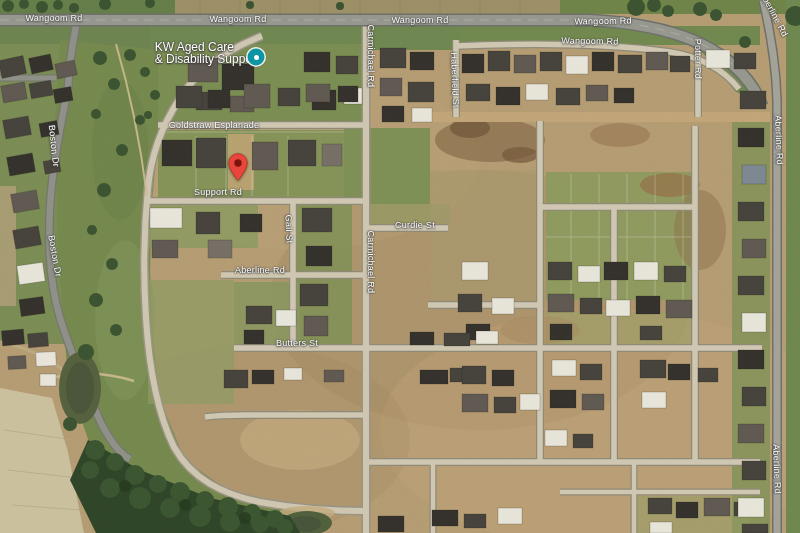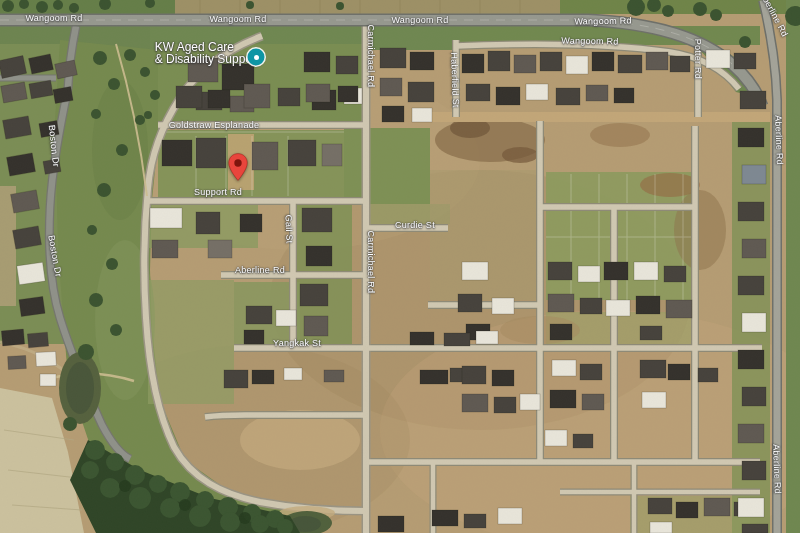--- a/index.html
+++ b/index.html
@@ -405,21 +405,21 @@
   </div>
 <div class="road-label" style="left: 54px; top: 18px; --r: 0deg;">Wangoom Rd</div>
       <div class="road-label" style="left: 238px; top: 19px; --r: 0deg;">Wangoom Rd</div>
       <div class="road-label" style="left: 420px; top: 20px; --r: 0deg;">Wangoom Rd</div>
       <div class="road-label" style="left: 603px; top: 21px; --r: -1deg;">Wangoom Rd</div>
       <div class="road-label" style="left: 590px; top: 41px; --r: 1deg;">Wangoom Rd</div>
       <div class="road-label" style="left: 214px; top: 125px; --r: 0deg;">Goldstraw Esplanade</div>
       <div class="road-label" style="left: 218px; top: 192px; --r: 0deg;">Support Rd</div>
       <div class="road-label" style="left: 400px; top: 225px; margin-left: 15px; --r: 0deg;">Curdie St</div>
       <div class="road-label" style="left: 260px; top: 270px; --r: 0deg;">Aberline Rd</div>
-      <div class="road-label" style="left: 297px; top: 343px; --r: 0deg;">Yangkak St</div>
+      <div class="road-label" style="left: 297px; top: 343px; --r: 0deg;">Butters St</div>
       <div class="road-label" style="left: 54px; top: 146px; --r: 84deg;">Boston Dr</div>
       <div class="road-label" style="left: 55px; top: 256px; --r: 80deg;">Boston Dr</div>
       <div class="road-label" style="left: 371px; top: 56px; --r: 90deg;">Carmichael Rd</div>
       <div class="road-label" style="left: 371px; top: 262px; --r: 90deg;">Carmichael Rd</div>
       <div class="road-label" style="left: 455px; top: 80px; --r: 88deg;">Haberfield St</div>
       <div class="road-label" style="left: 289px; top: 229px; --r: 88deg;">Gall St</div>
       <div class="road-label" style="left: 698px; top: 59px; --r: 90deg;">Potter Rd</div>
       <div class="road-label" style="left: 774px; top: 14px; --r: 62deg;">Aberline Rd</div>
       <div class="road-label" style="left: 779px; top: 140px; --r: 88deg;">Aberline Rd</div>
       <div class="road-label" style="left: 777px; top: 469px; --r: 88deg;">Aberline Rd</div>

